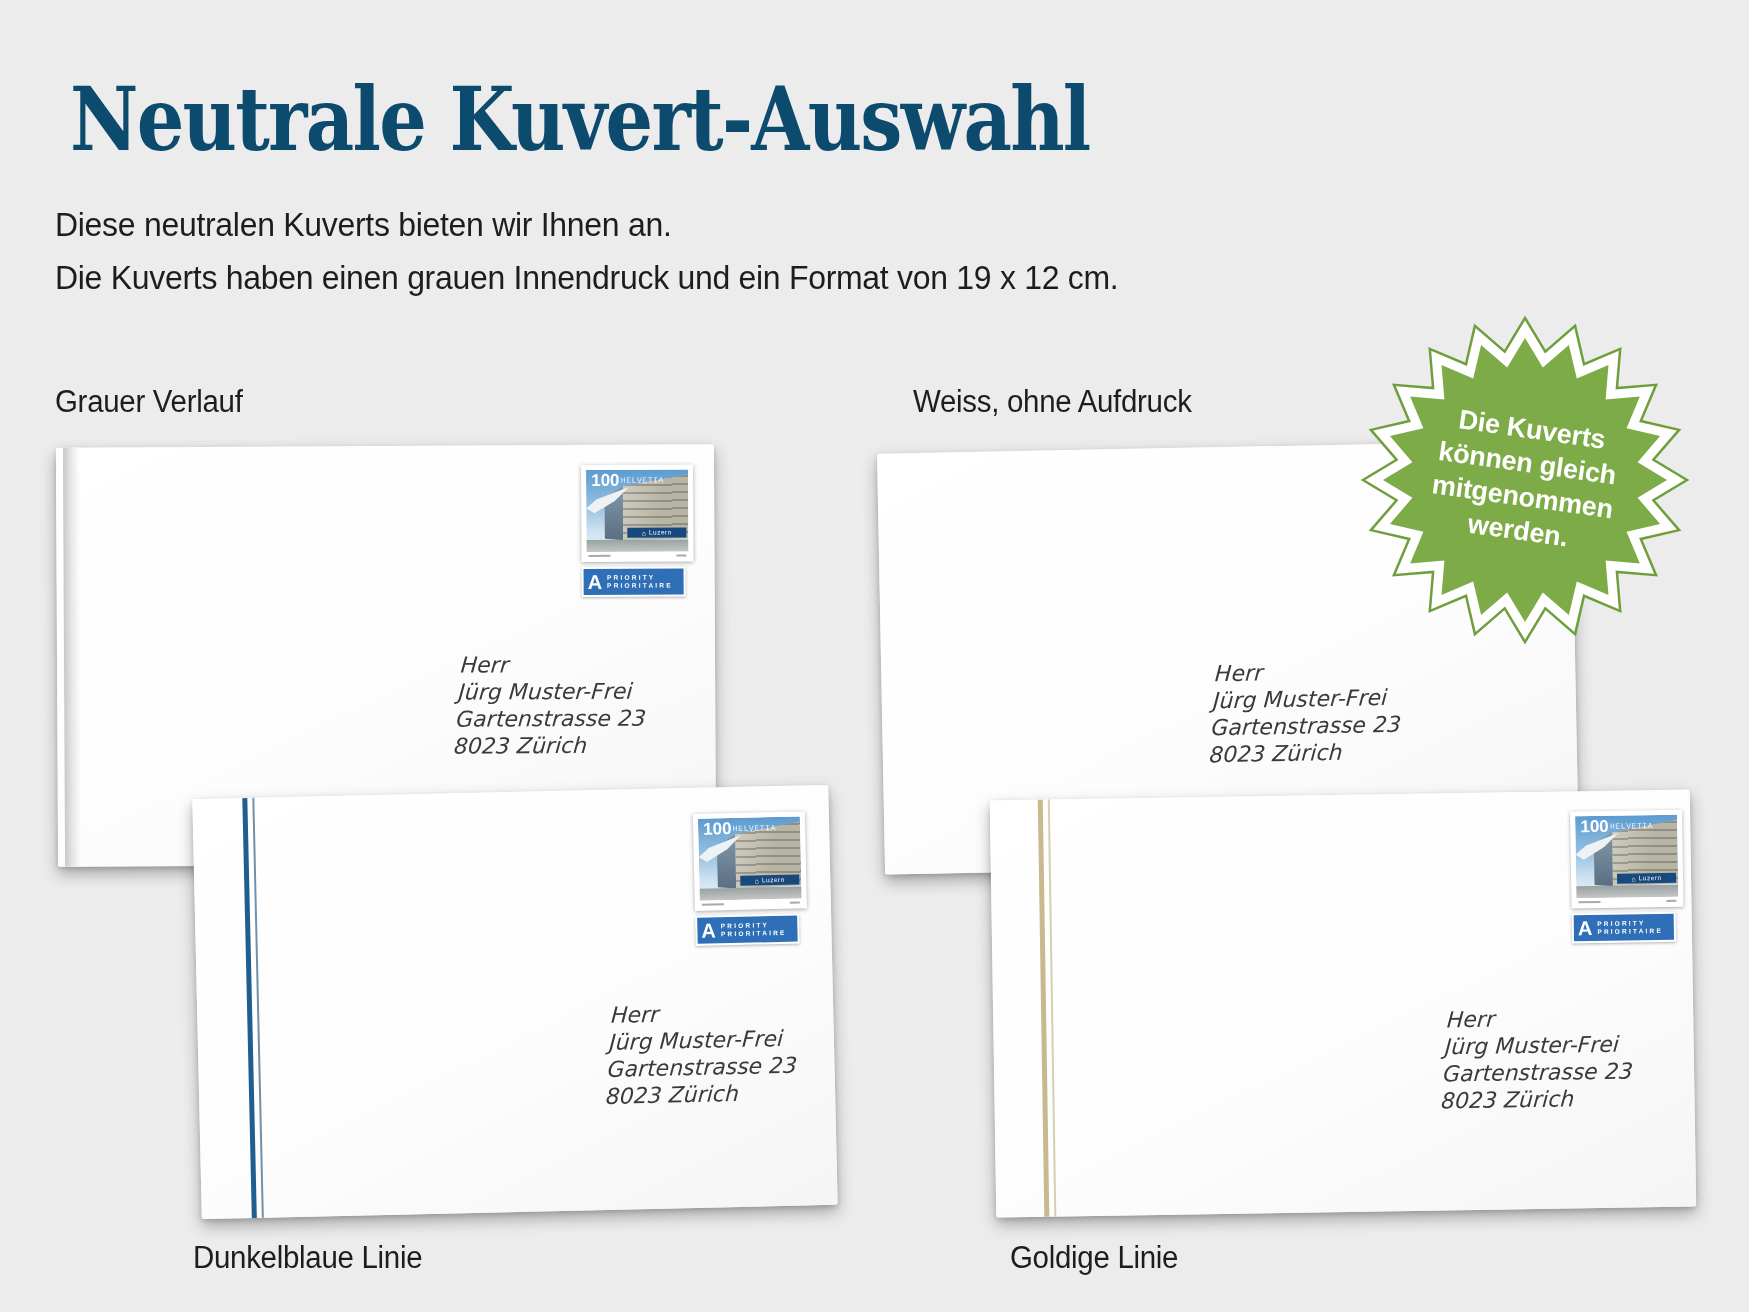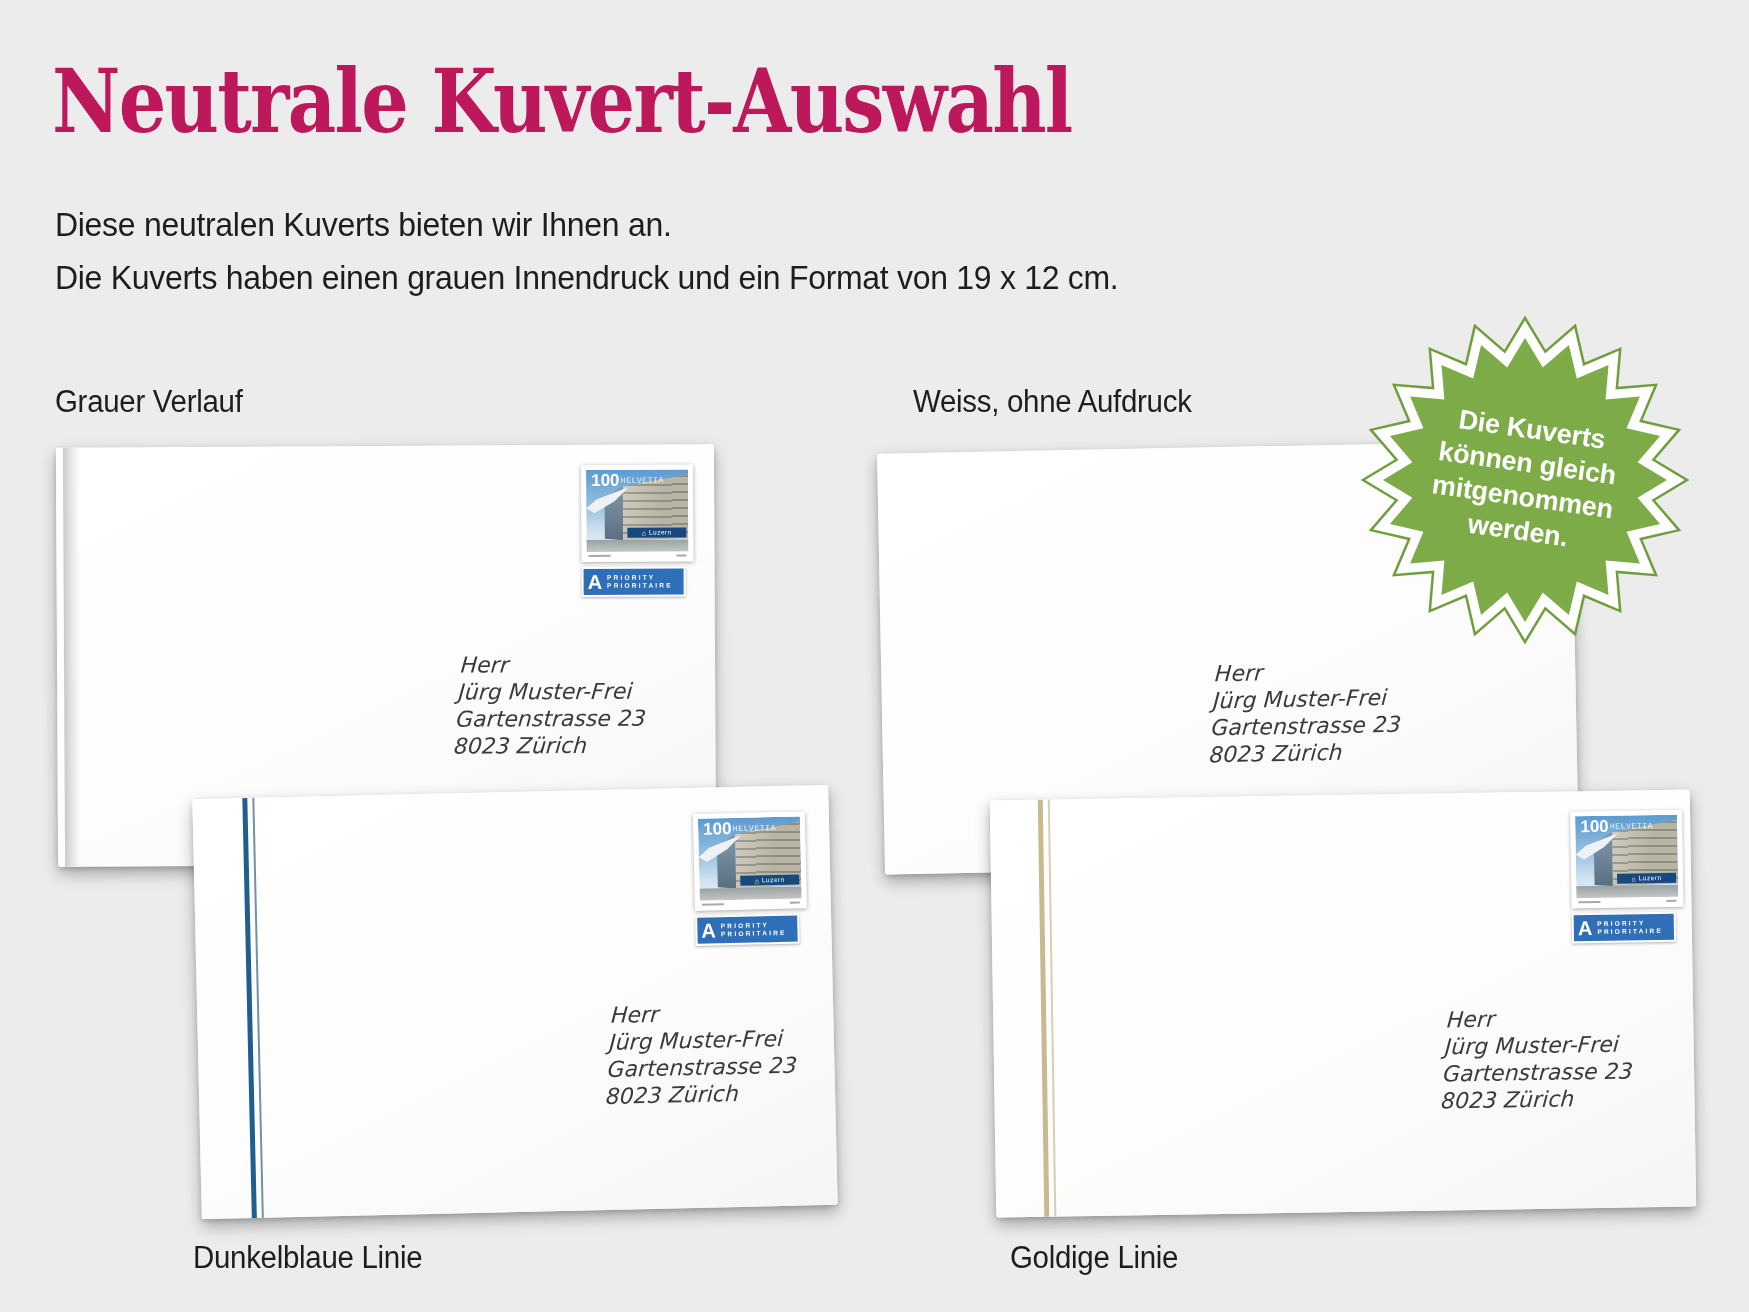--- a/index.html
+++ b/index.html
@@ -4,23 +4,23 @@
 <style>
   html,body{margin:0;padding:0;}
   .canvas{
     position:relative; width:1749px; height:1312px; overflow:hidden;
     background:#ececec;
     font-family:"Liberation Sans", sans-serif;
     color:#1d1d1b;
   }
   
   .page-title{
-    position:absolute; left:52px; top:58px; margin:0;
+    position:absolute; left:52px; top:58px; margin:18px;
     font-family:"DejaVu Serif", serif; font-weight:700;
-    font-size:87px; line-height:1; letter-spacing:-2px; color:#be185d;
+    font-size:87px; line-height:1; letter-spacing:-2px; color:#0c4a6e;
     white-space:nowrap;
   }
   .page-title .condense{display:inline-block; transform:scaleX(.86); transform-origin:left center;}
   .intro{
     position:absolute; left:55px; top:198px;
     font-size:34px; line-height:53px; letter-spacing:-.3px;
     transform:scaleX(.94); transform-origin:left top; white-space:nowrap;
   }
   
   .env-label{

